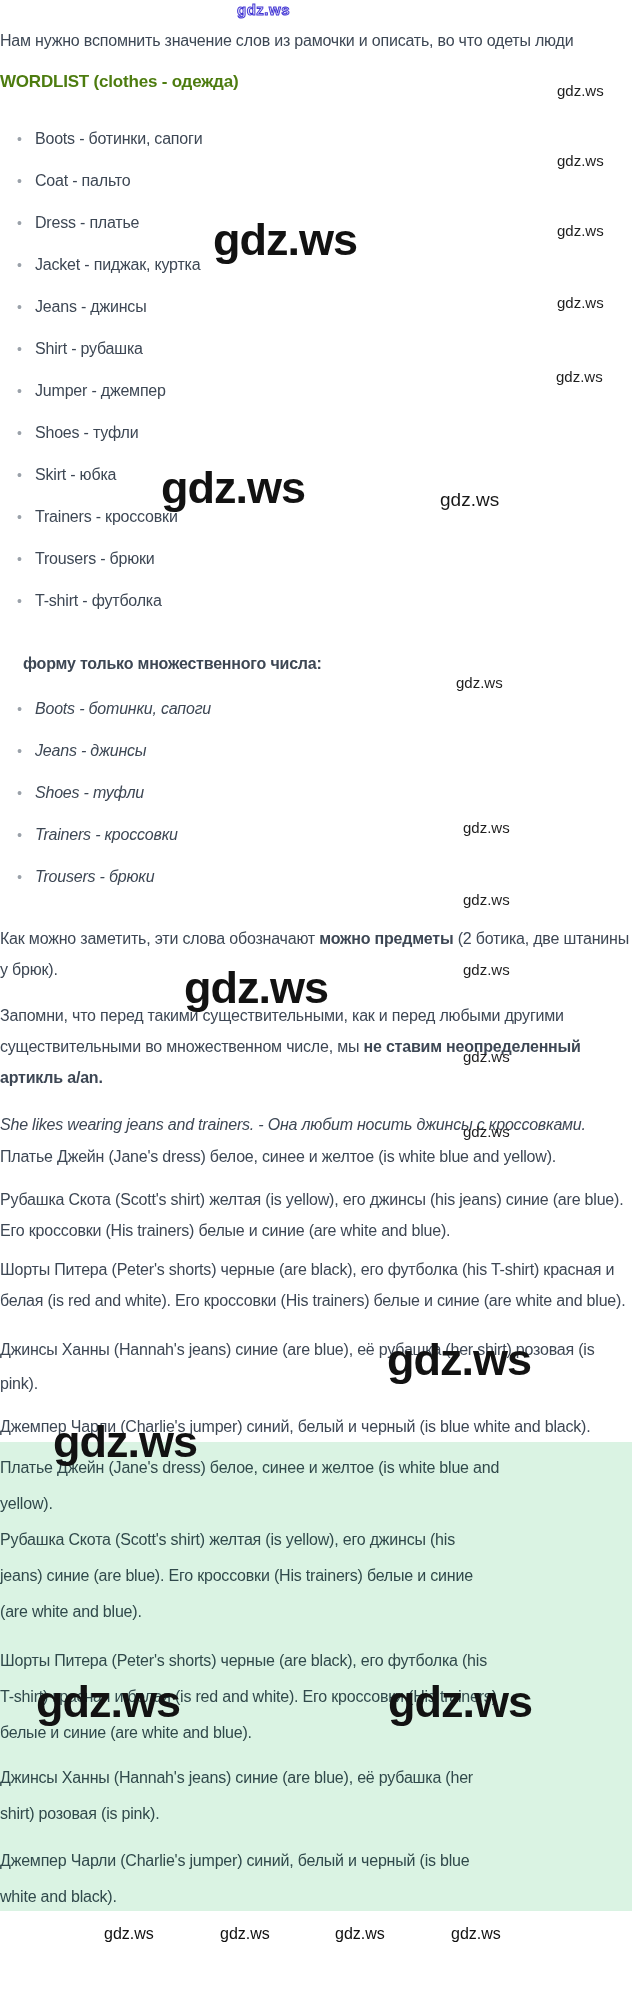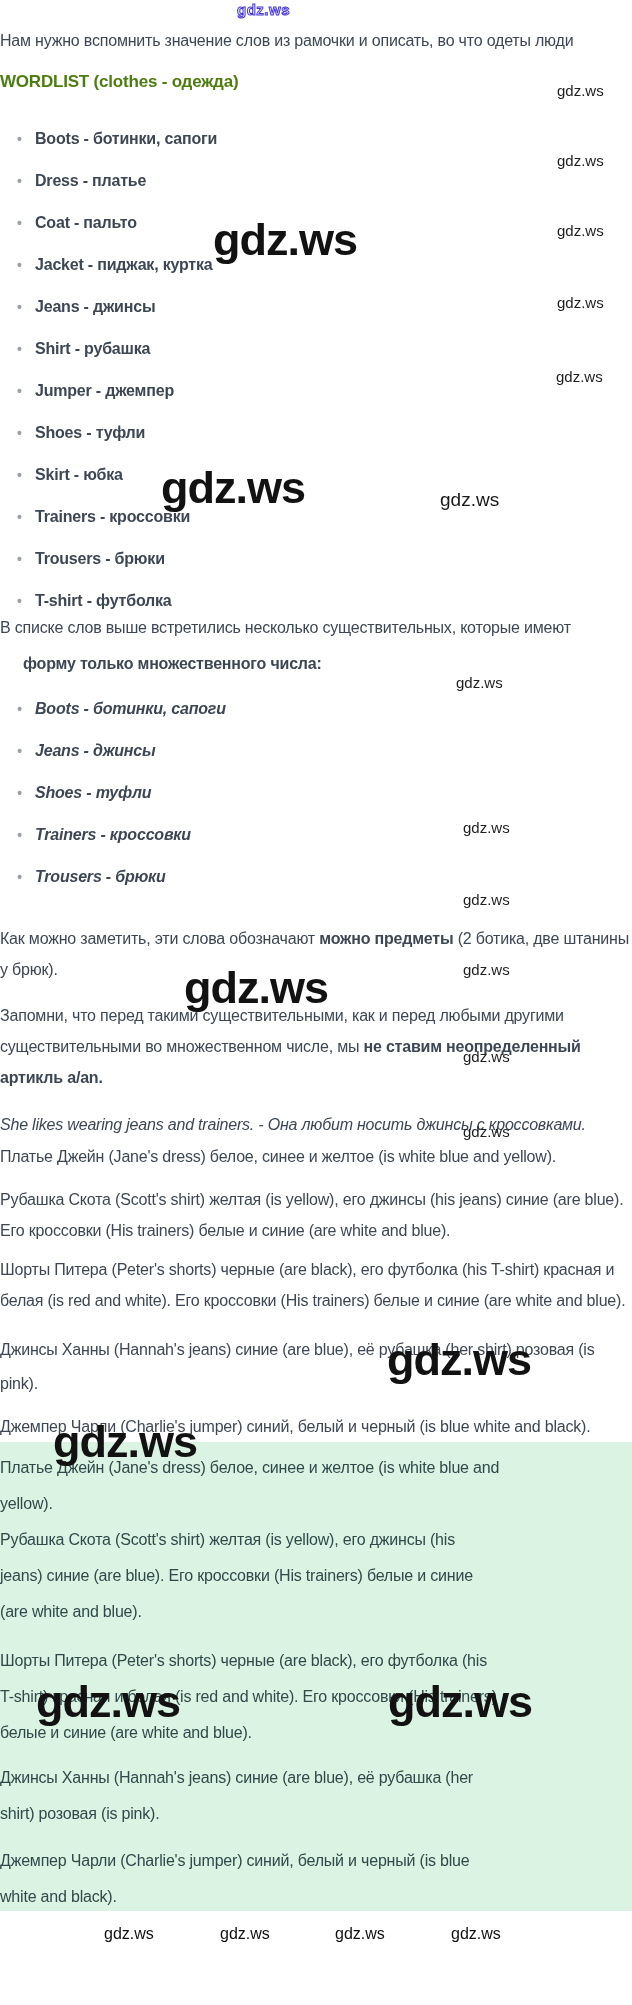--- a/index.html
+++ b/index.html
@@ -13,21 +13,21 @@
   
   .content{position:relative;z-index:1;}
   p{margin:0;font-size:16px;letter-spacing:-0.2px;}
 
   .intro{margin-top:31px;line-height:20px;white-space:nowrap;}
   .wordlist-heading{margin:20px 0 0;font-size:17px;line-height:22px;font-weight:700;color:#4d7c0f;letter-spacing:-0.2px;}
 
   ul.word-list{list-style:none;margin:37px 0 0;padding:0;}
   ul.word-list li{
     position:relative;height:18px;margin-bottom:24px;
-    padding-left:35px;font-size:16px;line-height:18px;letter-spacing:-0.2px;font-weight:bold;
+    padding-left:35px;font-size:16px;line-height:18px;letter-spacing:-0.2px;
   }
   ul.word-list li:last-child{margin-bottom:0;}
   ul.word-list li::before{
     content:"•";position:absolute;left:17px;top:0;
     font-size:14px;color:#9aa1a9;
   }
   ul.plural-list{margin-top:18px;}
   ul.plural-list li{font-style:italic;}
 
   .p-plural{margin-top:0;line-height:36px;}
@@ -100,34 +100,34 @@
   <span class="wm wm-g" style="left:451px;top:1925px;">gdz.ws</span>
 
   <div class="content">
 
     <p class="intro">Нам нужно вспомнить значение слов из рамочки и описать, во что одеты люди</p>
 
     <p class="wordlist-heading">WORDLIST (clothes - одежда)</p>
 
     <ul class="word-list">
       <li>Boots - ботинки, сапоги</li>
+      <li>Coat - пальто</li>
       <li>Dress - платье</li>
-      <li>Coat - пальто</li>
       <li>Jacket - пиджак, куртка</li>
       <li>Jeans - джинсы</li>
       <li>Shirt - рубашка</li>
       <li>Jumper - джемпер</li>
       <li>Shoes - туфли</li>
       <li>Skirt - юбка</li>
       <li>Trainers - кроссовки</li>
       <li>Trousers - брюки</li>
       <li>T-shirt - футболка</li>
     </ul>
 
-    <p class="p-plural"><span>В списке слов выше встретились несколько существительных, которые имеют</span><br><span class="b">форму только множественного числа:</span></p>
+    <p class="p-plural"><br><span class="b">форму только множественного числа:</span></p>
 
     <ul class="word-list plural-list">
       <li>Boots - ботинки, сапоги</li>
       <li>Jeans - джинсы</li>
       <li>Shoes - туфли</li>
       <li>Trainers - кроссовки</li>
       <li>Trousers - брюки</li>
     </ul>
 
     <p class="p-pair"><span>Как можно заметить, эти слова обозначают </span><span class="b">можно предметы</span><span> (2 ботика, две штанины у брюк).</span></p>

